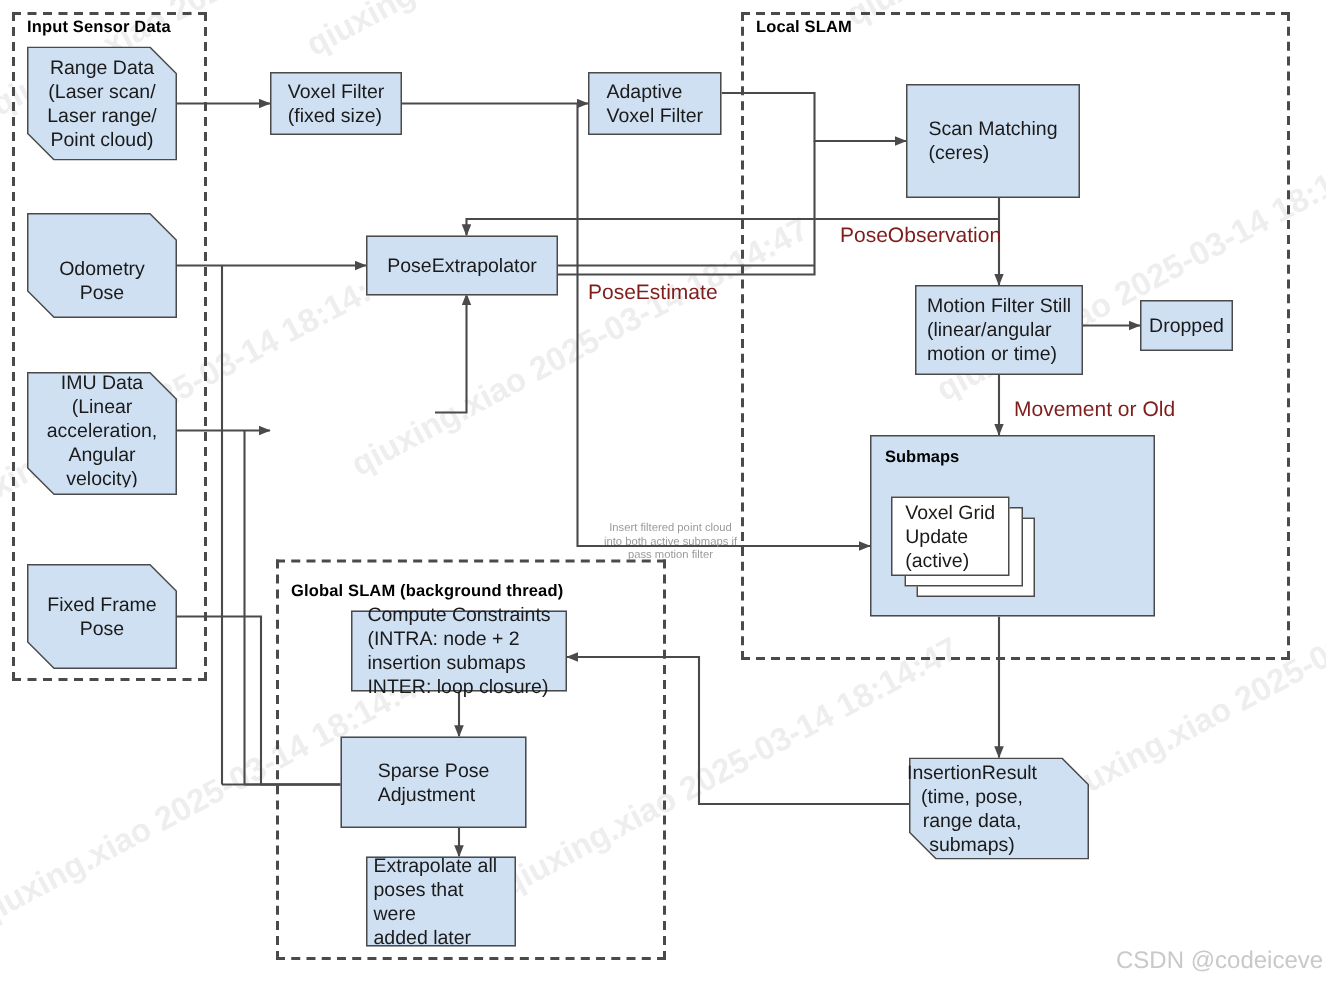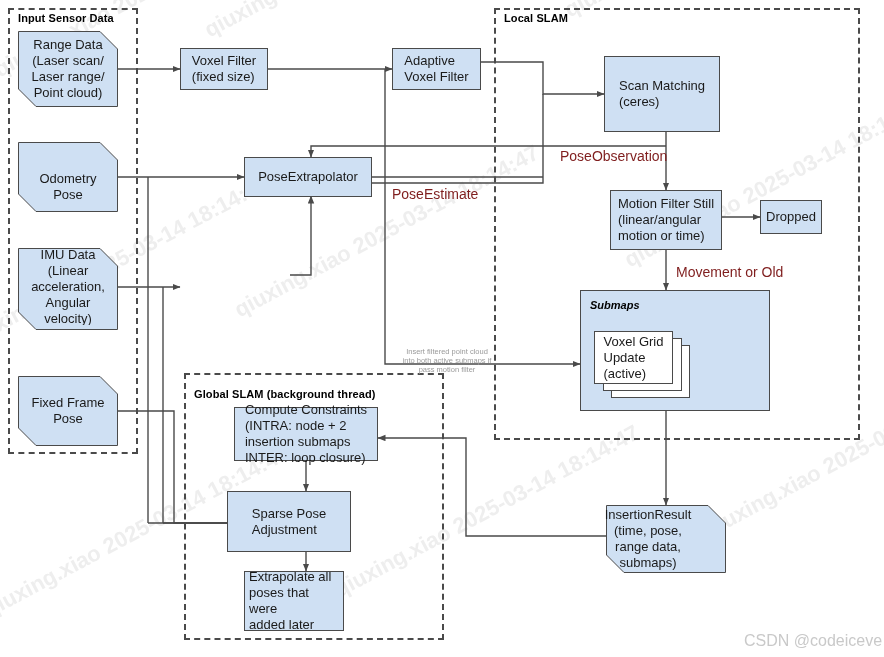--- a/index.html
+++ b/index.html
@@ -216,21 +216,21 @@
   <div class="node" style="left:604px;top:56px;width:116px;height:76px;">Scan Matching
 (ceres)</div>
 
   <div class="node" style="left:610px;top:190px;width:112px;height:60px;">Motion Filter Still
 (linear/angular
 motion or time)</div>
 
   <div class="node" style="left:760px;top:200px;width:62px;height:34px;">Dropped</div>
 
   <div class="container-node" style="left:580px;top:290px;width:190px;height:121px;"></div>
-  <div class="container-title" style="left:590px;top:299px;font-style:italic;">Submaps</div>
+  <div class="container-title" style="left:590px;top:299px;">Submaps</div>
 
   <div class="node white" style="left:611px;top:345px;width:79px;height:53px;"></div>
   <div class="node white" style="left:603px;top:338px;width:79px;height:53px;"></div>
   <div class="node white" style="left:594px;top:331px;width:79px;height:53px;" style2="">Voxel Grid
 Update
 (active)</div>
 
   <svg style="position:absolute;left:606px;top:505px;width:120px;height:68px;">
     <path d="M0.5,0.5 L102,0.5 L119.5,18 L119.5,67.5 L18,67.5 L0.5,50 Z" fill="#cfe0f3" stroke="#4a4a4a" stroke-width="1"></path>
   </svg>

